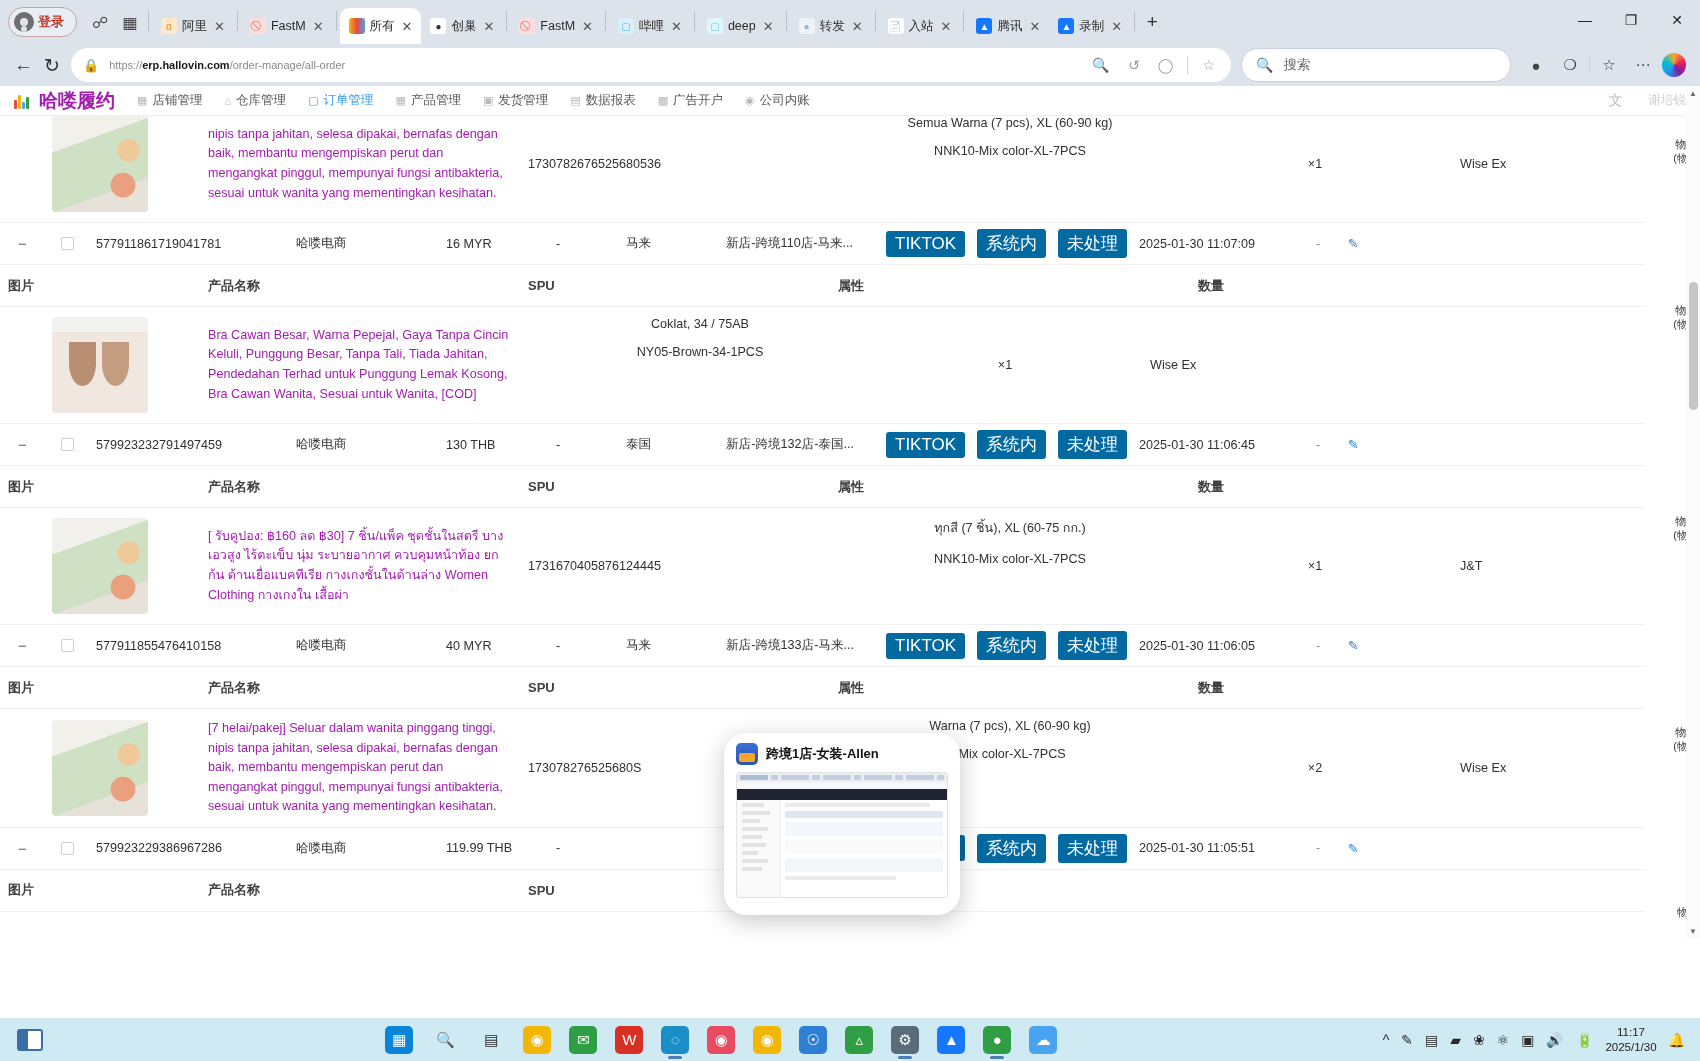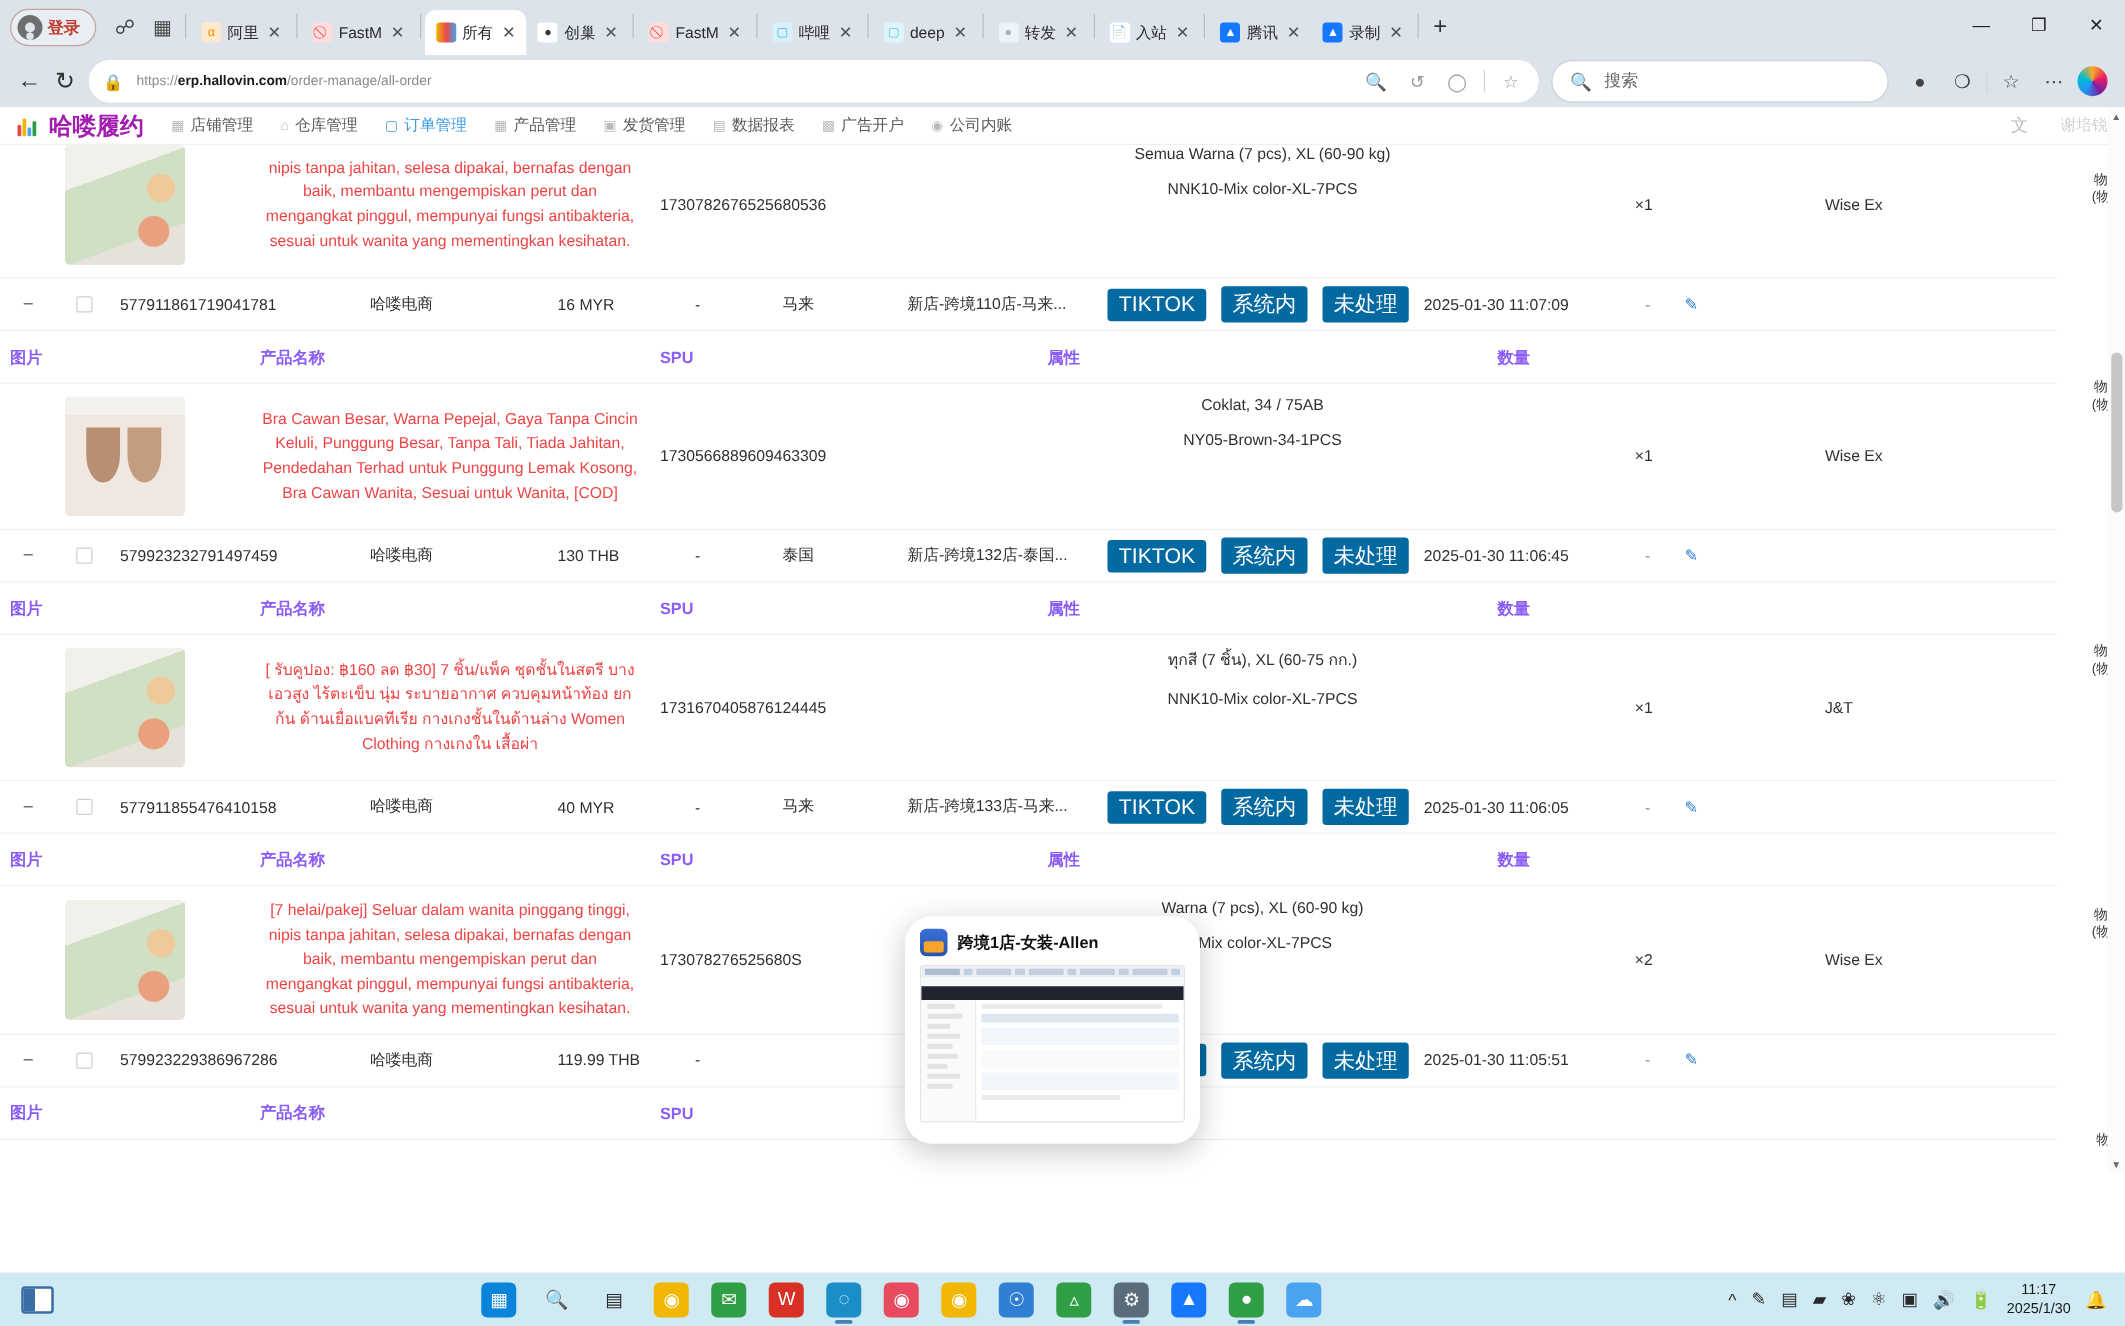--- a/index.html
+++ b/index.html
@@ -75,32 +75,32 @@
   .navitem.active{color:#3c9ae8;}
   .navitem.active .ni{color:#3c9ae8;}
   .nav-right{margin-left:auto;display:flex;align-items:center;gap:26px;}
   .nav-right .tr-ic{font-size:14px;color:#bdbdbd;}
   .nav-user{font-size:12.5px;color:#d0d0d0;}
 
   
   .content{position:relative;height:803px;background:#fff;overflow:hidden;}
   .tbl{width:1645px;}
   .hrow{display:flex;align-items:center;height:42px;border-bottom:1px solid #f0f0f0;
-    font-size:13px;font-weight:bold;color:#8b5cf6;}
+    font-size:13px;font-weight:bold;color:#404040;}
   .hrow .c{padding:0 8px;}
   .prod-row{display:flex;border-bottom:1px solid #f0f0f0;background:#fff;}
   .prod-row .c{padding:10px 8px;display:flex;align-items:center;}
   .c-img{flex:0 0 200px;justify-content:center;}
   .c-name{flex:0 0 320px;}
   .c-spu{flex:0 0 310px;}
   .c-attr{flex:0 0 360px;flex-direction:column;align-items:flex-start;gap:14px;}
   .c-qty{flex:0 0 250px;justify-content:center;}
   .c-log{flex:1 1 auto;margin-left:12px;}
   .thumb{width:96px;height:96px;border-radius:4px;overflow:hidden;position:relative;}
-  .pdesc{font-size:12.6px;line-height:1.55;color:#ef4444;text-align:center;}
+  .pdesc{font-size:12.6px;line-height:1.55;color:#a21caf;}
   .spu{font-size:12.6px;color:#303030;}
   .attr{font-size:12.6px;color:#303030;}
   .qty{font-size:12.6px;color:#303030;}
   .logi{font-size:12.6px;color:#303030;}
 
   .order-row{display:flex;align-items:center;height:42px;border-bottom:1px solid #f0f0f0;
     font-size:12.6px;color:#303030;background:#fff;}
   .order-row .c{padding:0 6px;display:flex;align-items:center;}
   .o-exp{flex:0 0 45px;justify-content:center;color:#666;font-size:15px;}
   .o-chk{flex:0 0 45px;justify-content:center;}
@@ -410,23 +410,20 @@
       </div>
       <div class="prod-row">
         <div class="c c-img">
           <div class="thumb">
               <div class="thumb-b"></div>
             </div>
         </div>
         <div class="c c-name">
           <div class="pdesc">Bra Cawan Besar, Warna Pepejal, Gaya Tanpa Cincin Keluli, Punggung Besar, Tanpa Tali, Tiada Jahitan, Pendedahan Terhad untuk Punggung Lemak Kosong, Bra Cawan Wanita, Sesuai untuk Wanita, [COD]</div>
         </div>
-        <div class="c c-spu">
-          <div class="spu">1730566889609463309</div>
-        </div>
         <div class="c c-attr">
           <div class="attr">Coklat, 34 / 75AB</div>
           <div class="attr">NY05-Brown-34-1PCS</div>
         </div>
         <div class="c c-qty">
           <div class="qty">×1</div>
         </div>
         <div class="c c-log">
           <div class="logi">Wise Ex</div>
         </div>

